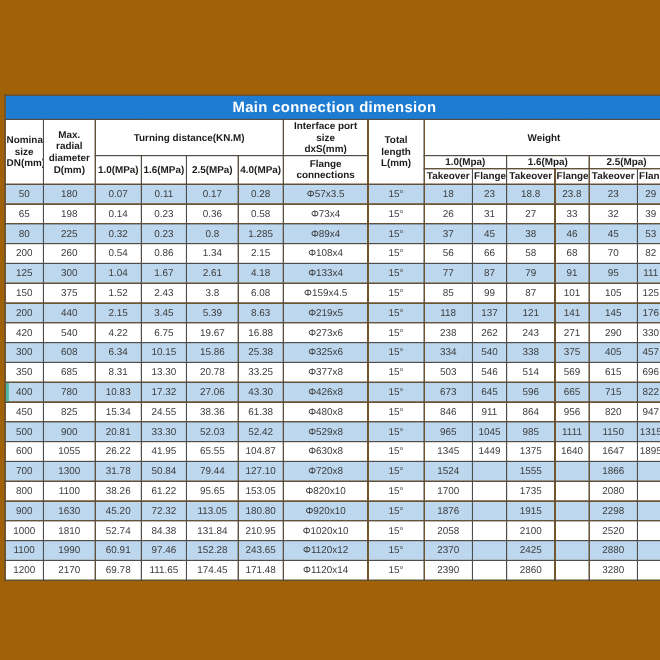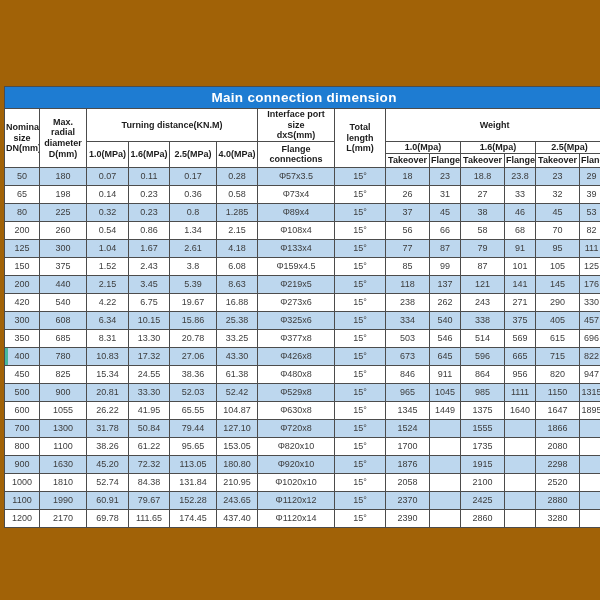--- a/index.html
+++ b/index.html
@@ -375,39 +375,39 @@
           <td></td>
           <td>2100</td>
           <td></td>
           <td>2520</td>
           <td></td>
         </tr>
         <tr class="stripe">
           <td>1100</td>
           <td>1990</td>
           <td>60.91</td>
-          <td>79.67</td>
+          <td>97.46</td>
           <td>152.28</td>
           <td>243.65</td>
           <td>Φ1120x12</td>
           <td>15°</td>
           <td>2370</td>
           <td></td>
           <td>2425</td>
           <td></td>
           <td>2880</td>
           <td></td>
         </tr>
         <tr>
           <td>1200</td>
           <td>2170</td>
           <td>69.78</td>
           <td>111.65</td>
           <td>174.45</td>
-          <td>437.40</td>
+          <td>171.48</td>
           <td>Φ1120x14</td>
           <td>15°</td>
           <td>2390</td>
           <td></td>
           <td>2860</td>
           <td></td>
           <td>3280</td>
           <td></td>
         </tr>
       </tbody>

